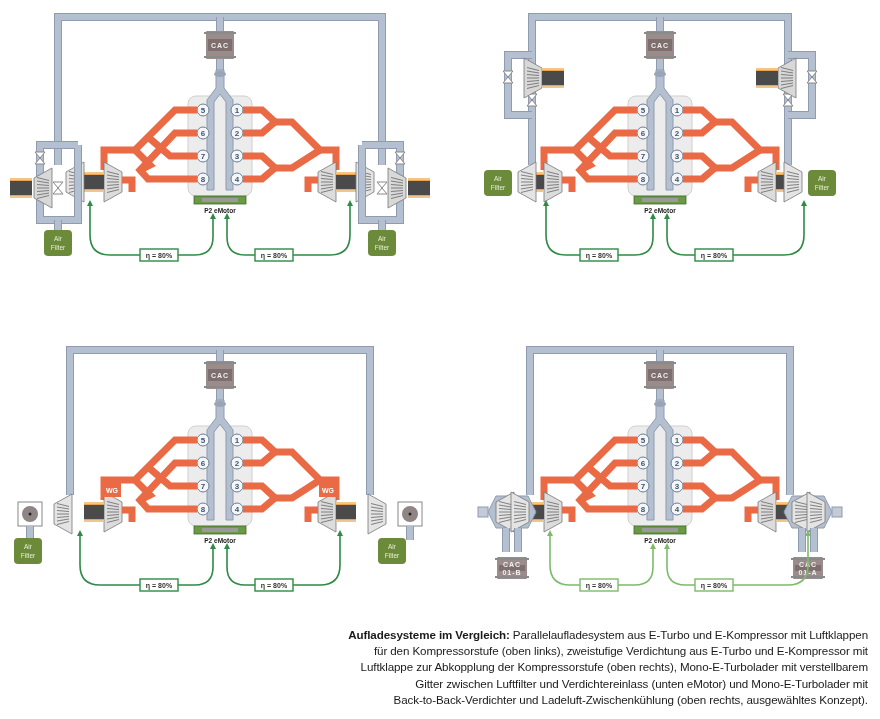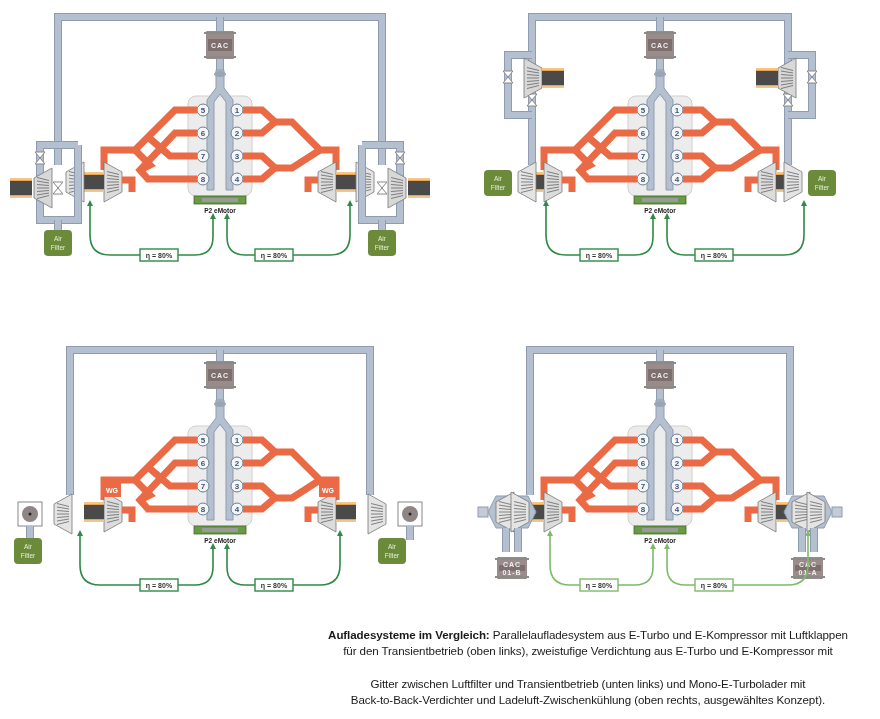--- a/index.html
+++ b/index.html
@@ -6,21 +6,21 @@
   body { width: 880px; height: 719px; position: relative; overflow: hidden; font-family: "Liberation Sans", sans-serif; }
   .panel { position: absolute; width: 440px; height: 300px; }
   .panel svg { position: absolute; left: 0; top: 0; width: 440px; height: 300px; overflow: visible; }
   #p-tl { left: 0; top: 0; }
   #p-tr { left: 440px; top: 0; }
   #p-bl { left: 0; top: 330px; }
   #p-br { left: 440px; top: 330px; }
   svg text { font-family: "Liberation Sans", sans-serif; }
   .caption {
     position: absolute; right: 12px; top: 627px; width: 560px;
-    text-align: center; font-size: 11.6px; line-height: 16.2px; color: #1a1a1a;
+    text-align: right; font-size: 11.6px; line-height: 16.2px; color: #1a1a1a;
     font-family: "Liberation Sans", sans-serif; letter-spacing: -0.1px;
   }
   .caption b { font-weight: bold; }
 </style>
 </head>
 <body>
 
 <div class="panel" id="p-tl">
     <svg>
       <g>
@@ -553,17 +553,17 @@
         <polygon points="224,219 230,219 227,213" fill="#7dbb6a"></polygon>
         <polygon points="365,206 371,206 368,200" fill="#7dbb6a"></polygon>
         <rect x="255" y="249" width="38" height="12" fill="#fff" stroke="#7dbb6a" stroke-width="1.4"></rect>
         <text x="274" y="258" text-anchor="middle" font-size="7" fill="#333" font-weight="bold">η = 80%</text>
       </g>
     </svg>
   </div>
 
 <div class="caption">
   <b>Aufladesysteme im Vergleich:</b><span> Parallelaufladesystem aus E-Turbo und E-Kompressor mit Luftklappen</span><br>
-  <span>für den Transientbetrieb (oben links), zweistufige Verdichtung aus E-Turbo und E-Kompressor mit</span><br>
-  <br>
-  <span>Gitter zwischen Luftfilter und Transientbetrieb (unten links) und Mono-E-Turbolader mit</span><br>
+  <span>für den Kompressorstufe (oben links), zweistufige Verdichtung aus E-Turbo und E-Kompressor mit</span><br>
+  <span>Luftklappe zur Abkopplung der Kompressorstufe (oben rechts), Mono-E-Turbolader mit verstellbarem</span><br>
+  <span>Gitter zwischen Luftfilter und Verdichtereinlass (unten eMotor) und Mono-E-Turbolader mit</span><br>
   <span>Back-to-Back-Verdichter und Ladeluft-Zwischenkühlung (oben rechts, ausgewähltes Konzept).</span>
 </div>
 
 </body></html>

